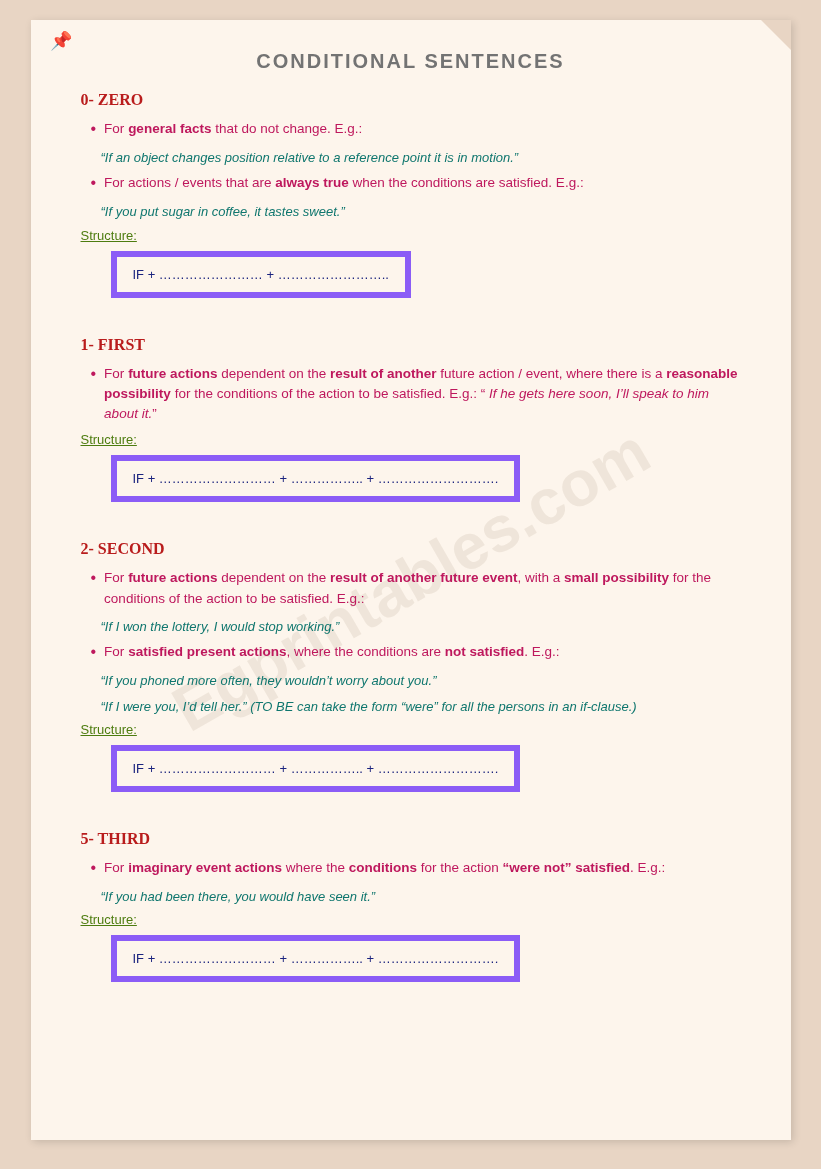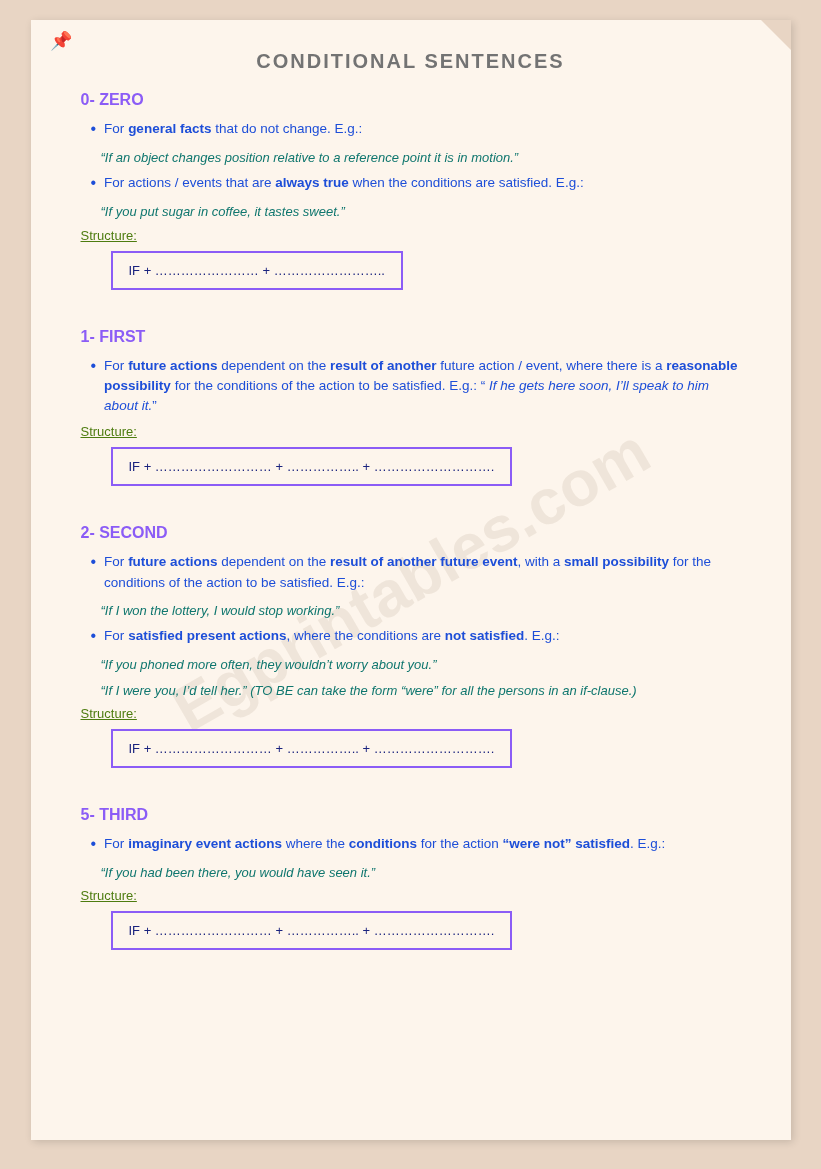--- a/index.html
+++ b/index.html
@@ -62,33 +62,33 @@
       text-align: center;
       color: #737373;
       font-size: 20px;
       font-weight: bold;
       letter-spacing: 2px;
       margin-bottom: 18px;
       font-family: Arial, sans-serif;
       text-transform: uppercase;
     }
     .section-title {
-      color: #8b5cf6;
+      color: #b91c1c;
       font-size: 16px;
       font-weight: bold;
       margin-bottom: 10px;
-      font-family: Liberation Sans, sans-serif;
+      font-family: Liberation Serif, serif;
     }
     .bullet-list {
       list-style: none;
       padding-left: 10px;
       margin-bottom: 8px;
     }
     .bullet-list li {
-      color: #1d4ed8;
+      color: #be185d;
       font-size: 13.5px;
       margin-bottom: 6px;
       display: flex;
       align-items: flex-start;
       gap: 8px;
       line-height: 1.5;
       font-family: Arial, sans-serif;
     }
     .bullet-list li::before {
       content: '•';
@@ -106,21 +106,21 @@
       font-family: Arial, sans-serif;
     }
     .structure-label {
       color: #4d7c0f;
       font-size: 13px;
       text-decoration: underline;
       margin-bottom: 8px;
       font-family: Arial, sans-serif;
     }
     .structure-box {
-      border: 2px solid #8b5cf6;
+      border: 6px solid #8b5cf6;
       padding: 10px 16px;
       display: inline-block;
       margin-left: 30px;
       margin-bottom: 18px;
       color: #1a237e;
       font-size: 13px;
       font-family: Arial, sans-serif;
       min-width: 280px;
     }
     .section {

